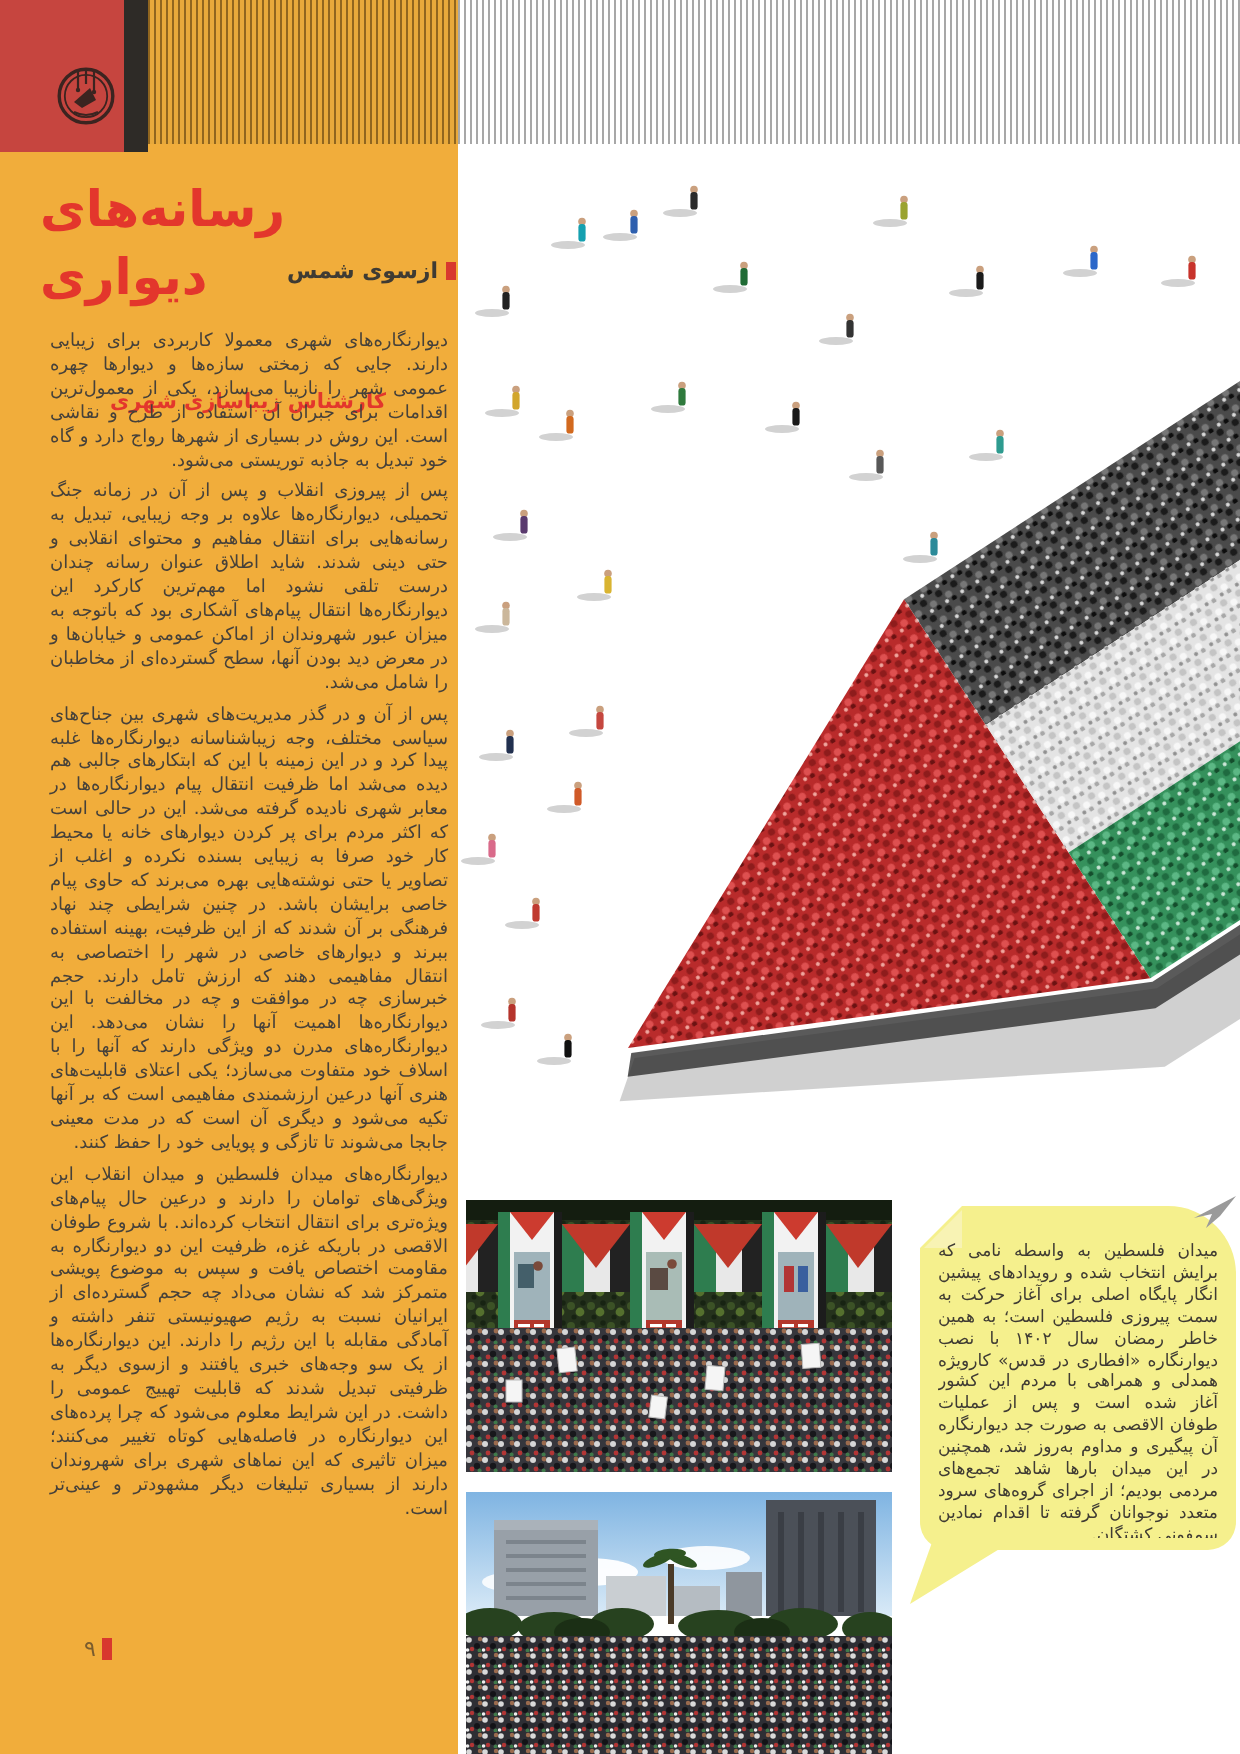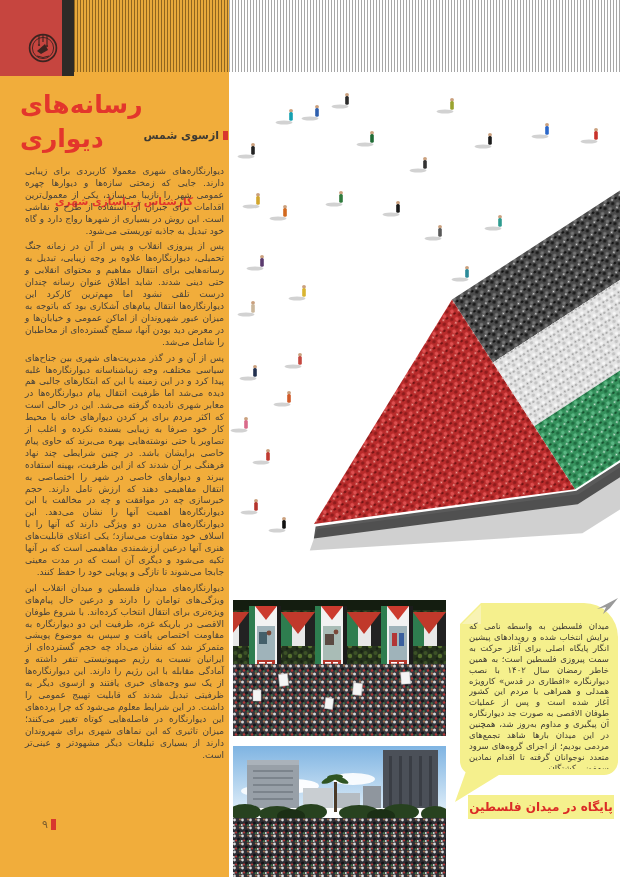--- a/index.html
+++ b/index.html
@@ -334,15 +334,14 @@
     <div class="cut"></div>
     <div class="flap"></div>
     <div class="bubble-text">میدان فلسطین به واسطه نامی که برایش انتخاب شده و رویدادهای پیشین انگار پایگاه اصلی برای آغاز حرکت به سمت پیروزی فلسطین است؛ به همین خاطر رمضان سال ۱۴۰۲ با نصب دیوارنگاره «افطاری در قدس» کارویژه همدلی و همراهی با مردم این کشور آغاز شده است و پس از عملیات طوفان الاقصی به صورت جد دیوارنگاره آن پیگیری و مداوم به‌روز شد، همچنین در این میدان بارها شاهد تجمع‌های مردمی بودیم؛ از اجرای گروه‌های سرود متعدد نوجوانان گرفته تا اقدام نمادین سمفونی کشتگان.</div>
   </div>
   <div class="tail"></div>
 
   <svg class="arrow" width="24" height="24" viewBox="0 0 24 24">
     <path d="M23,3 L2,14 L11,12 L8,19 L15,13 L23,3 Z" fill="#9A9A9A"></path>
   </svg>
 
-  <div class="caption">پایگاه در میدان فلسطین</div>
 
 </div>
 
 </body></html>

